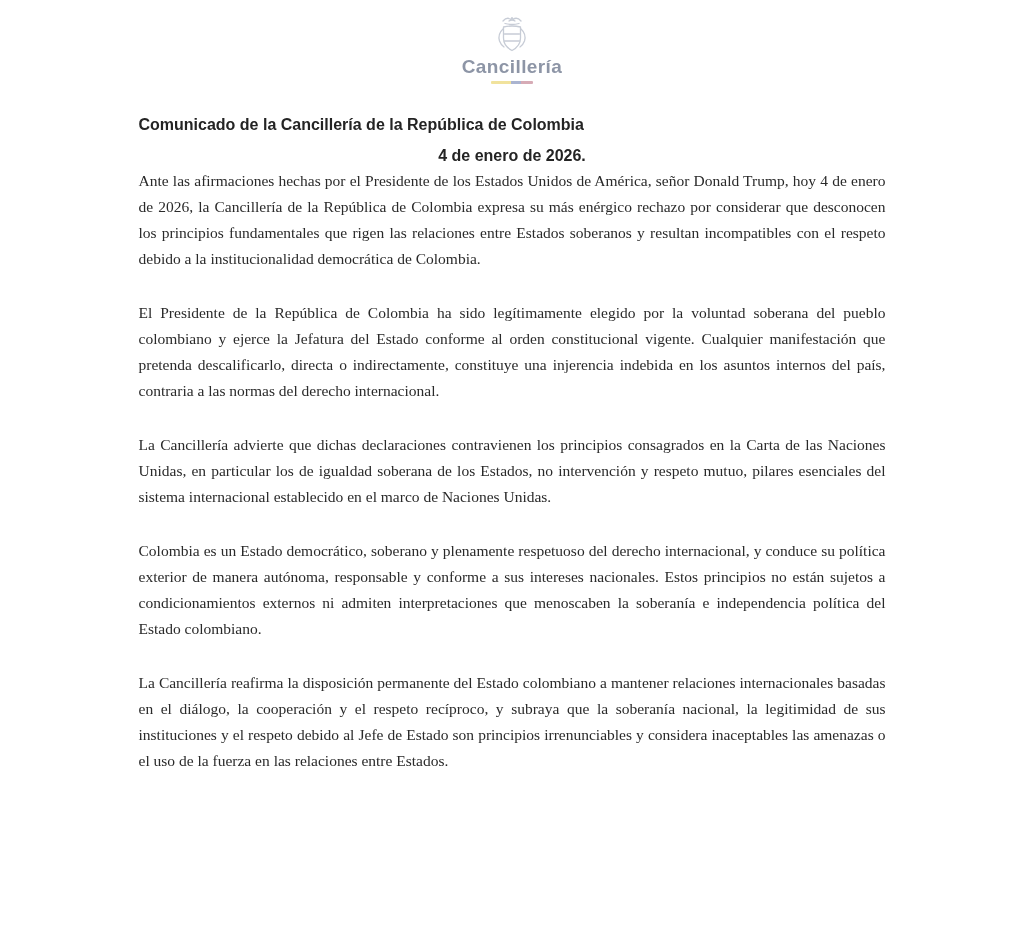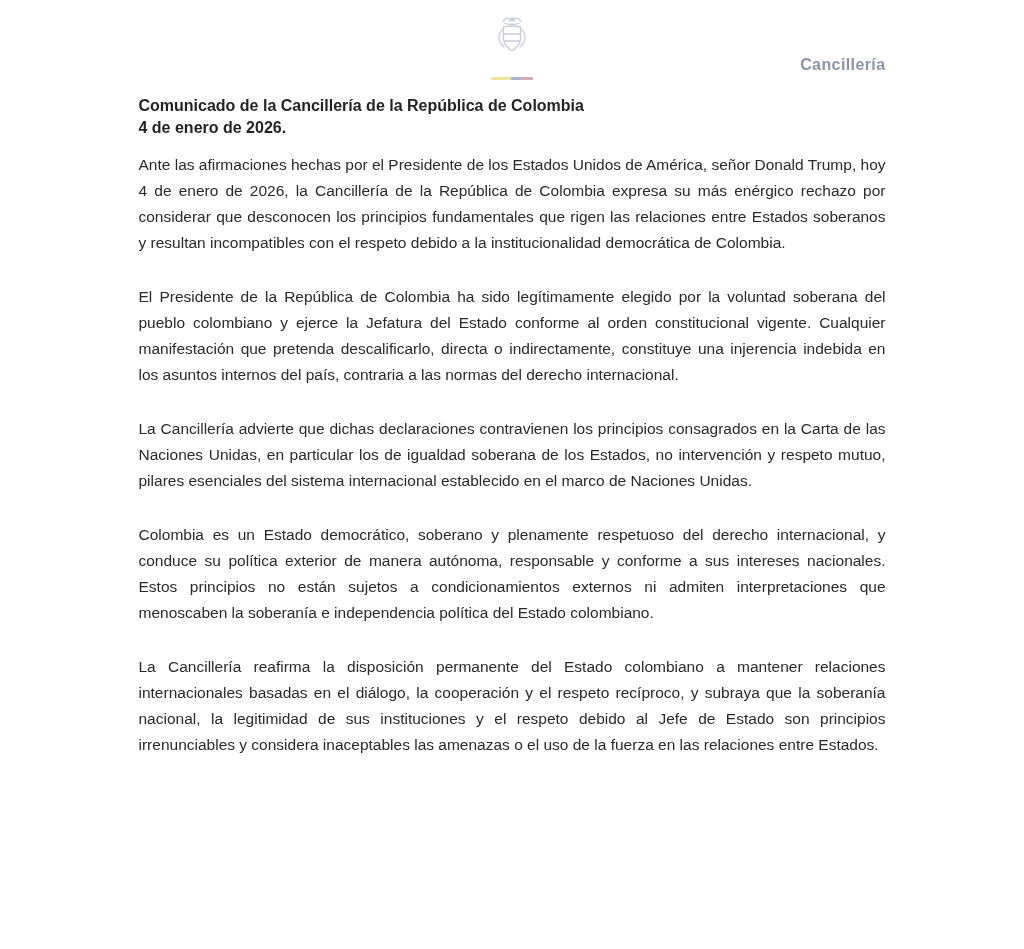--- a/index.html
+++ b/index.html
@@ -22,59 +22,60 @@
     text-align: center;
   }
   .emblem {
     display: inline-block;
     width: 44px;
     height: 44px;
     line-height: 0;
   }
   .wordmark {
     margin-top: -6px;
-    font-size: 16px;
+    font-size: 19px;
     font-weight: 600;
     letter-spacing: 0.4px;
     color: #8d95a6;
-    text-align: right;
   }
   .flagbar {
     width: 42px;
     height: 3px;
     margin: 3px auto 0 auto;
     border-radius: 1px;
     background: linear-gradient(to right,
       #ecd97c 0%, #ecd97c 48%,
       #8e9bc0 48%, #8e9bc0 72%,
       #c98f9d 72%, #c98f9d 100%);
     opacity: 0.75;
   }
   
   .content {
     width: 747px;
     margin: 0 auto;
     color: #282828;
   }
   .doc-title {
-    margin-top: 15px;
+    margin-top: 30px;
     font-size: 16px;
     font-weight: bold;
     line-height: 22px;
     color: #242424;
   }
   .doc-date {
+    margin-top: 9px;
     font-size: 16px;
     font-weight: bold;
     line-height: 22px;
-    text-align: left;
+    text-align: center;
     color: #242424;
   }
   .body-text {
-    margin-top: 13px;
+    margin-top: 1px;
+    font-family: Liberation Serif, serif;
   }
   .para {
     font-size: 15.5px;
     line-height: 26px;
     text-align: justify;
     color: #2a2a2a;
     margin-bottom: 28px;
   }
   .para:last-child { margin-bottom: 0; }
 </style>

